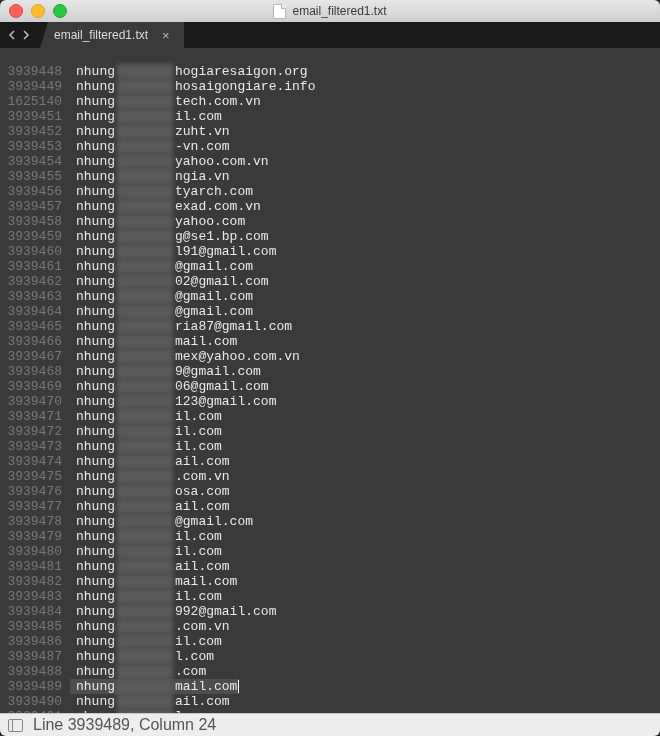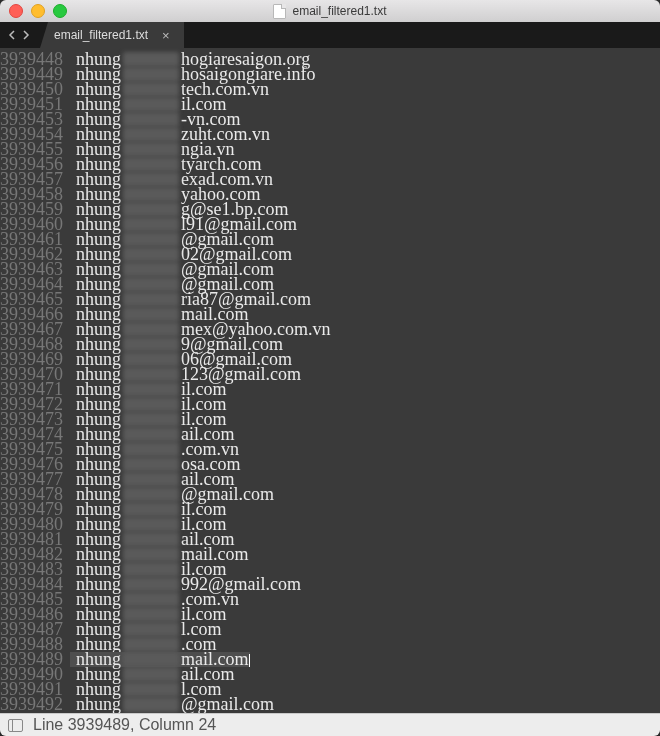--- a/index.html
+++ b/index.html
@@ -13,21 +13,21 @@
   .titlecenter{position:absolute;left:0;right:0;text-align:center;font-size:12px;color:#3a3a3a;display:flex;justify-content:center;align-items:center;gap:6px;pointer-events:none;}
   .file-glyph{width:11px;height:13px;background:#fff;border:1px solid #b8b8b8;border-radius:1px;position:relative;}
   .file-glyph::after{content:"";position:absolute;top:-1px;right:-1px;width:4px;height:4px;background:#e7e6e7;border-left:1px solid #b8b8b8;border-bottom:1px solid #b8b8b8;}
   .toolbar{height:26px;background:#1a1a1a;display:flex;align-items:center;flex-shrink:0;}
   .arrows{display:flex;gap:2px;margin-left:8px;align-items:center;}
   .arrow{width:10px;height:10px;}
   .arrow svg{display:block;}
   .tab{margin-left:10px;height:26px;display:flex;align-items:center;background:#3a3a3a;padding:0 10px 0 14px;font-size:12px;color:#ddd;position:relative;min-width:120px;clip-path:polygon(8px 0,100% 0,100% 100%,0 100%);}
   .tab .close{margin-left:14px;color:#bbb;font-size:13px;line-height:1;cursor:pointer;}
   .editor{flex:1 1 auto;overflow:hidden;background:#3a3a3a;display:flex;flex-direction:column;}
-  .lines{flex:1;overflow:hidden;font-family:Liberation Serif, serif;font-size:18px;line-height:15px;color:#eaeaea;padding-top:4px;}
+  .lines{flex:1;overflow:hidden;font-family:Liberation Mono, monospace;font-size:13px;line-height:15px;color:#eaeaea;padding-top:16px;}
   .line{display:flex;white-space:pre;height:15px;align-items:center;}
   .gutter{width:62px;text-align:right;padding-right:8px;color:#777;flex-shrink:0;}
   .line.sel .content{background:#4e4e4e;}
   .content{padding-left:6px;flex:0 0 auto;position:relative;text-align:right;}
   .obs{display:inline-block;width:56px;background:#5a5a5a;filter:blur(2px);color:transparent;margin:0 2px;border-radius:2px;}
   .caret{display:inline-block;width:1px;height:13px;background:#fff;vertical-align:middle;margin-left:1px;}
   .status{height:22px;background:#ededed;color:#555;display:flex;align-items:center;font-size:16px;padding:0 8px;flex-shrink:0;border-top:1px solid #c9c9c9;}
   .status .panel-icon{width:13px;height:11px;border:1px solid #888;border-radius:2px;margin-right:10px;position:relative;}
   .status .panel-icon::after{content:"";position:absolute;left:3px;top:0;bottom:0;width:1px;background:#888;}
 </style>
@@ -64,24 +64,25 @@
     <div class="tab">
       <span>email_filtered1.txt</span>
       <span class="close">×</span>
     </div>
   </div>
 
   <div class="editor">
     <div class="lines" id="lines">
         <div class="line"><span class="gutter">3939448</span><span class="content"><span>nhung</span><span class="obs">xxxxxxx</span><span>hogiaresaigon.org</span></span></div>
         <div class="line"><span class="gutter">3939449</span><span class="content"><span>nhung</span><span class="obs">xxxxxxx</span><span>hosaigongiare.info</span></span></div>
-        <div class="line"><span class="gutter">3939450</span><span class="content"><span>nhung</span><span class="obs">xxxxxxx</span><span>tech.com.vn</span></span></div>
+        <div class="line"><span class="gutter">1625140</span><span class="content"><span>nhung</span><span class="obs">xxxxxxx</span><span>tech.com.vn</span></span></div>
         <div class="line"><span class="gutter">3939451</span><span class="content"><span>nhung</span><span class="obs">xxxxxxx</span><span>il.com</span></span></div>
+        <div class="line"><span class="gutter">3939452</span><span class="content"><span>nhung</span><span class="obs">xxxxxxx</span><span>zuht.vn</span></span></div>
         <div class="line"><span class="gutter">3939453</span><span class="content"><span>nhung</span><span class="obs">xxxxxxx</span><span>-vn.com</span></span></div>
-        <div class="line"><span class="gutter">3939454</span><span class="content"><span>nhung</span><span class="obs">xxxxxxx</span><span>zuht.com.vn</span></span></div>
+        <div class="line"><span class="gutter">3939454</span><span class="content"><span>nhung</span><span class="obs">xxxxxxx</span><span>yahoo.com.vn</span></span></div>
         <div class="line"><span class="gutter">3939455</span><span class="content"><span>nhung</span><span class="obs">xxxxxxx</span><span>ngia.vn</span></span></div>
         <div class="line"><span class="gutter">3939456</span><span class="content"><span>nhung</span><span class="obs">xxxxxxx</span><span>tyarch.com</span></span></div>
         <div class="line"><span class="gutter">3939457</span><span class="content"><span>nhung</span><span class="obs">xxxxxxx</span><span>exad.com.vn</span></span></div>
         <div class="line"><span class="gutter">3939458</span><span class="content"><span>nhung</span><span class="obs">xxxxxxx</span><span>yahoo.com</span></span></div>
         <div class="line"><span class="gutter">3939459</span><span class="content"><span>nhung</span><span class="obs">xxxxxxx</span><span>g@se1.bp.com</span></span></div>
         <div class="line"><span class="gutter">3939460</span><span class="content"><span>nhung</span><span class="obs">xxxxxxx</span><span>l91@gmail.com</span></span></div>
         <div class="line"><span class="gutter">3939461</span><span class="content"><span>nhung</span><span class="obs">xxxxxxx</span><span>@gmail.com</span></span></div>
         <div class="line"><span class="gutter">3939462</span><span class="content"><span>nhung</span><span class="obs">xxxxxxx</span><span>02@gmail.com</span></span></div>
         <div class="line"><span class="gutter">3939463</span><span class="content"><span>nhung</span><span class="obs">xxxxxxx</span><span>@gmail.com</span></span></div>
         <div class="line"><span class="gutter">3939464</span><span class="content"><span>nhung</span><span class="obs">xxxxxxx</span><span>@gmail.com</span></span></div>

